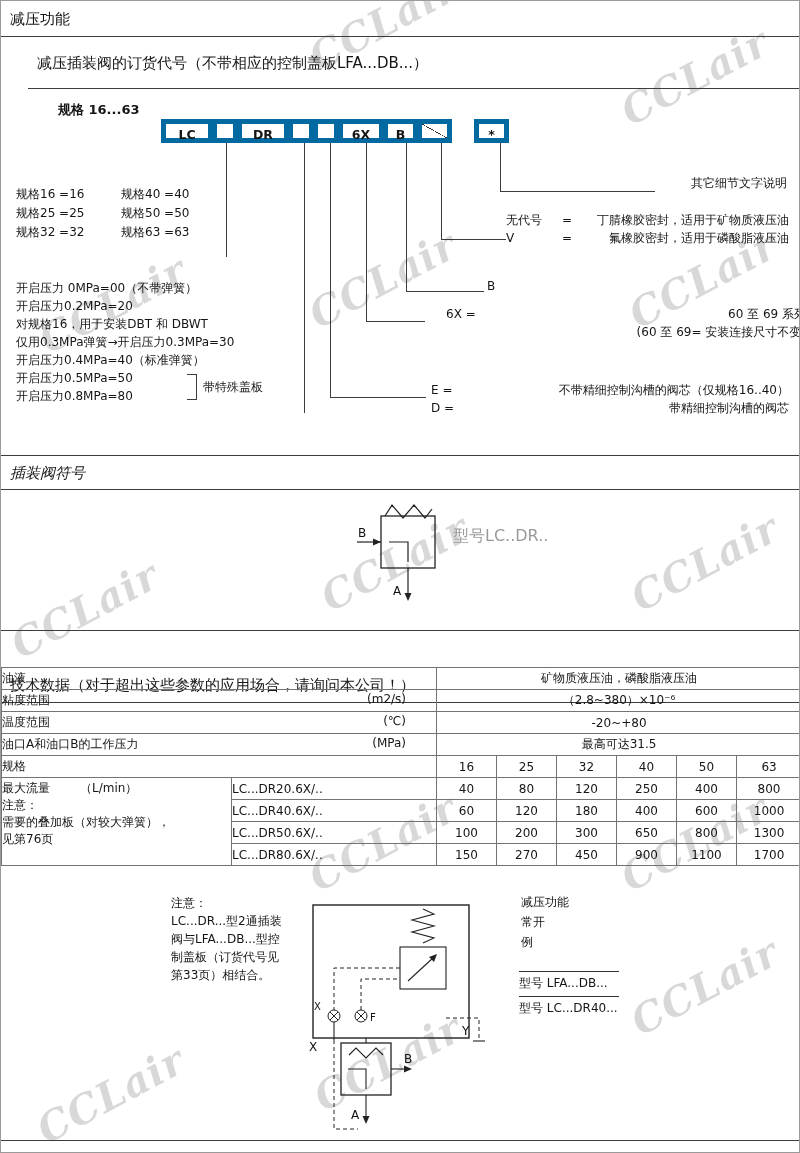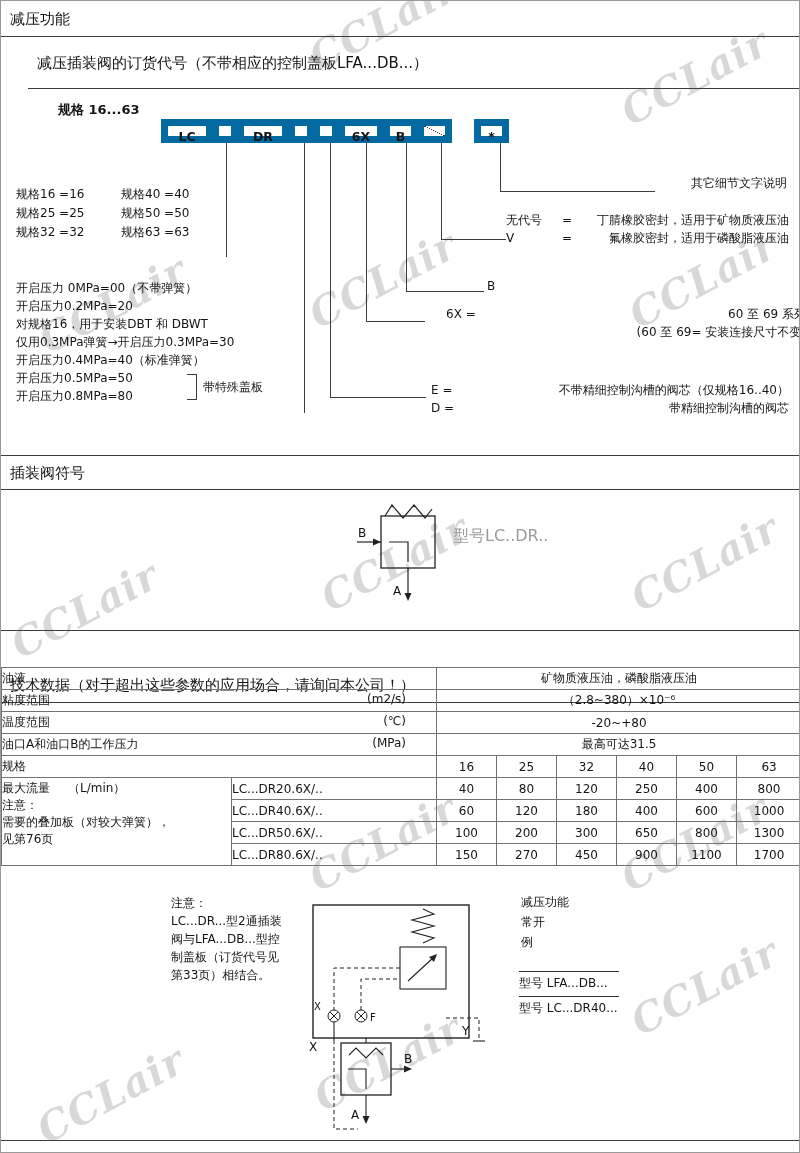--- a/index.html
+++ b/index.html
@@ -11,28 +11,28 @@
   .wm{position:absolute;font-family:"DejaVu Serif","Liberation Serif",serif;
       font-style:italic;font-weight:bold;font-size:40px;letter-spacing:1px;
       color:#000;opacity:0.15;transform:rotate(-28deg);transform-origin:left top;
       pointer-events:none;white-space:nowrap;z-index:0;}
   .content{position:absolute;inset:0;z-index:1;}
   
   .bar{position:absolute;left:0;width:100%;box-sizing:border-box;
        border-bottom:1px solid #3c3c3c;padding-left:9px;font-size:15px;}
   #bar-main{top:0;height:36px;line-height:36px;}
   #bar-ordering{top:36px;height:52px;line-height:52px;margin-left:27px;}
-  #bar-symbol{top:455px;height:34px;line-height:34px;}
+  #bar-symbol{top:455px;height:34px;line-height:34px;font-style:italic;}
   #bar-tech{top:666px;height:36px;line-height:36px;}
   
   #ordering{position:absolute;left:0;top:88px;width:100%;height:367px;
             border-bottom:1px solid #3c3c3c;box-sizing:border-box;font-size:12px;}
   #spec-range{left:57px;top:12px;font-size:13px;font-weight:700;}
   #code-row{left:160px;top:30px;display:flex;height:24px;}
-  .cbox{box-sizing:border-box;border:7px solid #0369a1;height:24px;line-height:22px;
+  .cbox{box-sizing:border-box;border:5px solid #0369a1;height:24px;line-height:22px;
         text-align:center;font-size:12.5px;font-weight:600;background:#fff;}
   .cbox + .cbox{margin-left:-1px;}
   .cbox.b-lc{width:52px;} .cbox.b-sm{width:26px;} .cbox.b-dr{width:52px;}
   .cbox.b-6x{width:46px;} .cbox.b-b{width:35px;}
   .cbox.b-slash{width:35px;background:
      linear-gradient(to right top,transparent 48.5%,#333 48.5%,#333 51.5%,transparent 51.5%);}
   .cbox.spacer{width:24px;border:none;background:none;}
   .vline{position:absolute;width:1px;background:#3c3c3c;}
   .hline{position:absolute;height:1px;background:#3c3c3c;}
   #size-notes{left:15px;top:96px;}
@@ -61,21 +61,21 @@
   
   #tech-table{position:absolute;left:0;top:666px;width:800px;border-collapse:collapse;
               table-layout:fixed;font-size:12px;}
   #tech-table td{border:1px solid #737373;height:21px;padding:0 0;overflow:hidden;
                  white-space:nowrap;}
   #tech-table td.ctr{text-align:center;}
   #tech-table td.has-unit div{display:flex;justify-content:space-between;}
   #tech-table td.has-unit .unit{margin-right:30px;}
   #tech-table td.flow-lbl{vertical-align:top;padding-top:2px;}
   #tech-table td.flow-lbl div{height:17px;line-height:17px;}
-  #tech-table .fl1{display:flex;gap:18px;}
+  #tech-table .fl1{display:flex;gap:30px;}
   
   #example{position:absolute;left:0;top:867px;width:100%;height:273px;
            border-bottom:1px solid #3c3c3c;box-sizing:border-box;font-size:12px;}
   #example-notes{left:170px;top:26px;}
   #example-notes div{height:18px;line-height:18px;white-space:nowrap;}
   #example-right{left:520px;top:24px;}
   #example-right div{height:20px;line-height:20px;}
   #example-models{left:518px;top:103px;width:100px;}
   .model-rule{border-top:1px solid #333;height:0;margin:0 0 3px 0;}
   #example-models .mtext{height:17px;line-height:17px;white-space:nowrap;margin-bottom:4px;}

